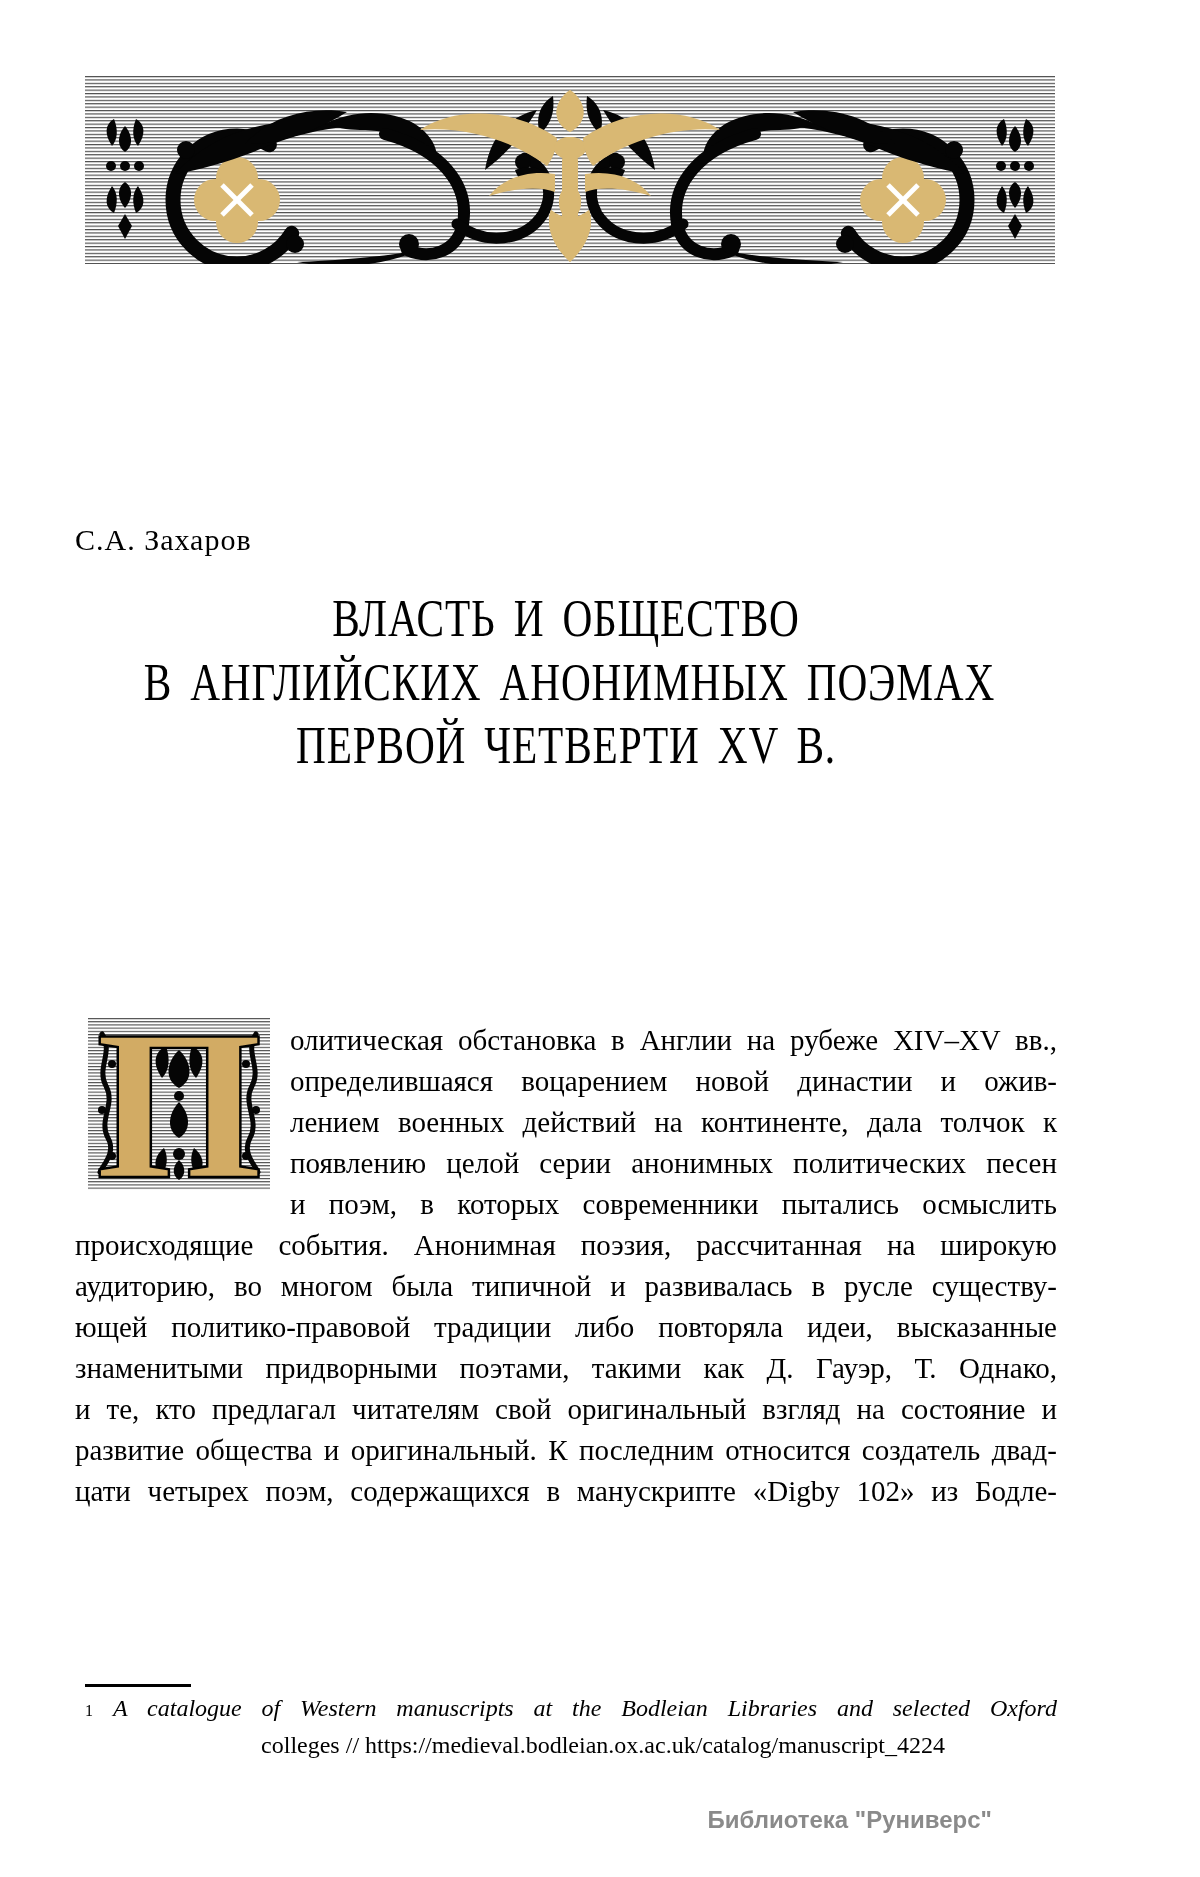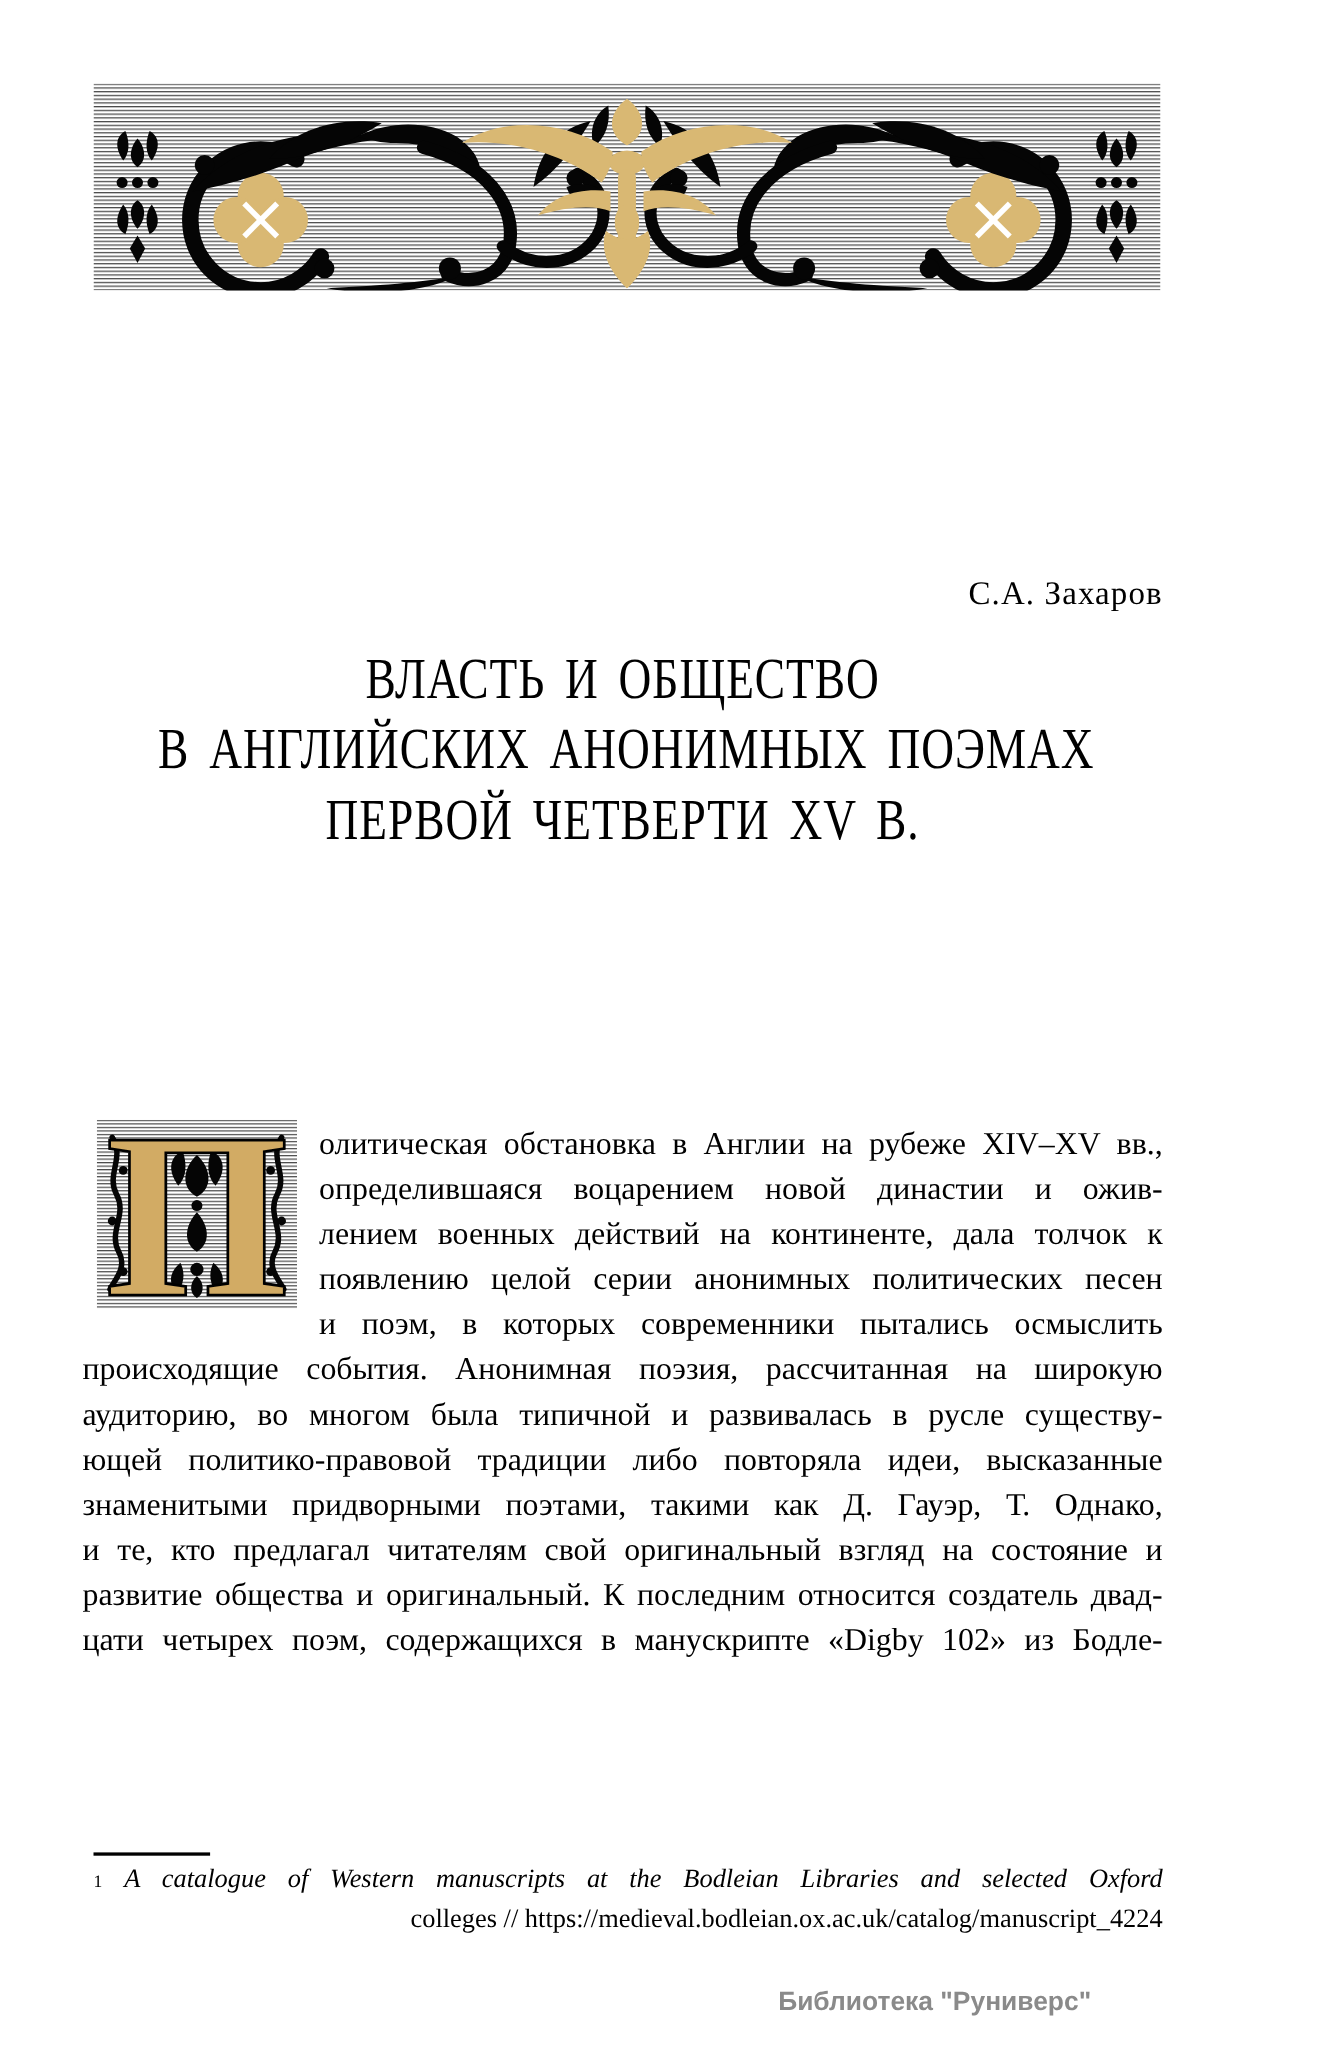--- a/index.html
+++ b/index.html
@@ -10,21 +10,21 @@
     font-family:"Liberation Serif","DejaVu Serif",serif;
     color:#000;
     overflow:hidden;
     margin:0 auto;
   }
   
   .band{position:absolute;left:85px;top:76px;width:970px;height:188px;}
   
   .author{
     position:absolute;left:75px;top:522px;width:982px;
-    text-align:right;font-size:30px;line-height:36px;letter-spacing:1px;
+    text-align:left;font-size:30px;line-height:36px;letter-spacing:1px;
   }
   .title{
     position:absolute;left:75px;top:595px;width:982px;
     text-align:center;font-size:48px;line-height:58px;
     letter-spacing:1px;word-spacing:8px;font-weight:500;
     transform:scale(0.86,1.10);transform-origin:50% 50%;
     white-space:nowrap;
   }
   
   .dropcap{position:absolute;left:88px;top:1018px;width:182px;height:172px;}
@@ -38,21 +38,21 @@
   .line.last{text-align:left;text-align-last:left;white-space:normal;}
   
   .fnrule{position:absolute;left:85px;top:1684px;width:106px;height:3px;background:#000;}
   .footnote{
     position:absolute;left:85px;top:1690px;width:972px;
     font-size:24px;line-height:37px;
     display:grid;grid-template-columns:28px 1fr;
   }
   .fnmark{font-size:16px;padding-top:2px;}
   .fnline1{text-align:justify;text-align-last:justify;font-style:italic;}
-  .fnline2{text-align:right;margin-left:36px;}
+  .fnline2{text-align:center;margin-left:36px;}
   
   .watermark{
     position:absolute;left:75px;top:1806px;width:917px;
     text-align:right;
     font-family:"Liberation Sans","DejaVu Sans",sans-serif;
     font-weight:bold;font-size:24px;color:#8a8a8a;
   }
 </style>
 </head>
 <body>

